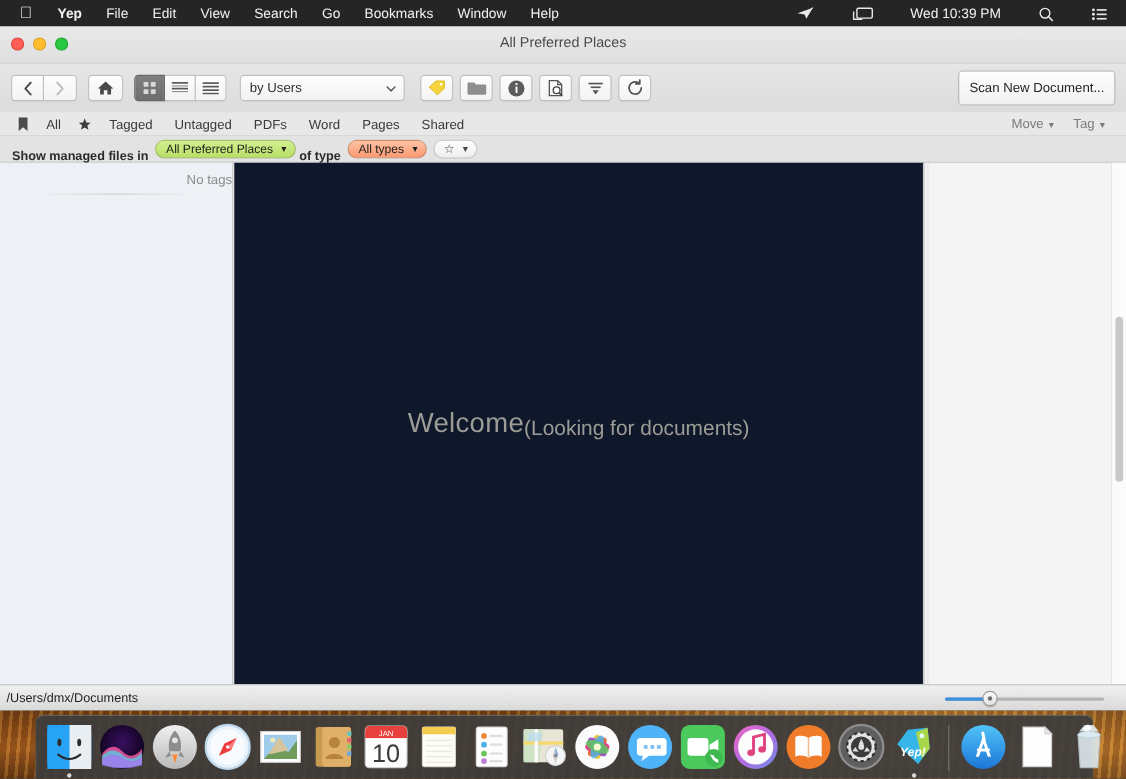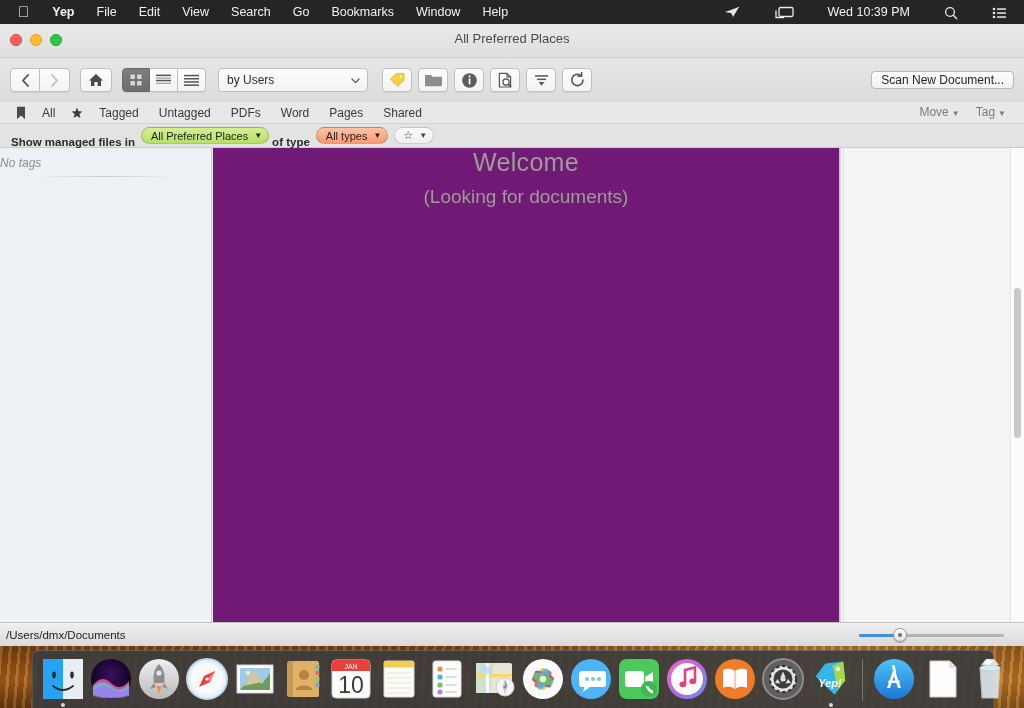--- a/index.html
+++ b/index.html
@@ -73,21 +73,21 @@
     position:relative; width:150px; height:24px; margin-right:14px;
     background:linear-gradient(#fdfdfd,#f2f2f2);
     border:1px solid #c0c0c0; border-radius:4px;
     font-size:12px; color:#2e2e2e; display:flex; align-items:center;
     padding-left:8px;
   }
   .popup .chev{position:absolute; right:7px; top:50%; transform:translateY(-50%); color:#555;}
   .tbico{width:30px; margin-right:6px;}
   .tb-space{flex:1;}
   .scanbtn{
-    height:18px; padding:0 9px; font-size:12px; color:#242424;
+    height:32px; padding:0 9px; font-size:12px; color:#242424;
     background:linear-gradient(#fdfdfd,#f1f1f1);
     border:1px solid #b9b9b9; border-radius:4px;
     display:flex; align-items:center;
   }
 
   
   .tabsrow{
     height:22px; background:#e8e8e8;
     border-bottom:1px solid #d2d2d2;
     display:flex; align-items:center; padding:0 10px;
@@ -130,37 +130,37 @@
   .sf-caret{font-size:7px;color:#777;margin:0 3px 0 1px;}
   .caretbar{width:1px;height:12px;background:#2b2b2b;margin-right:2px;}
 
   
   .wbody{position:relative; height:calc(622px - 34px - 44px - 22px - 24px - 24px);}
   .sidebar{
     position:absolute; left:0; top:0; bottom:0; width:212px;
     background:#edf1f5; border-right:1px solid #c8c8c8;
   }
   .notags{
-    text-align:left; font-size:12px; font-style:italic; color:#8c8c8c;
+    text-align:right; font-size:12px; color:#8c8c8c;
     padding-top:8px;
   }
   .notags-rule{
     height:1px; margin:6px 35px 0 35px;
     background:linear-gradient(to right, rgba(0,0,0,0), rgba(0,0,0,.16), rgba(0,0,0,0));
   }
   .tagfilter{
     position:absolute; left:8px; right:8px; bottom:10px; height:19px;
     background:#fafafa; border:1px solid #cfcfcf; border-radius:4px;
     display:flex; align-items:center; justify-content:center;
     font-size:11px; color:#a2a2a2; gap:4px;
   }
   .content{
     position:absolute; left:213px; right:184px; top:0; bottom:0;
-    background:#701a75; display:flex; flex-direction:column;
-    align-items:center; justify-content:flex-start;
+    background:#0f172a; display:flex; flex-direction:row;
+    align-items:center; justify-content:center;
     border-right:1px solid #c6c6c6;
   }
   .welcome{font-size:25px; color:#9c9c97; letter-spacing:.3px;}
   .welcome-sub{font-size:19px; color:#9c9c97; margin-top:9px;}
   .rightpanel{
     position:absolute; right:0; top:0; bottom:0; width:184px;
     background:#f2f2f2; border-left:1px solid #d9d9d9;
   }
   .rp-inner{position:absolute; left:2px; right:14px; top:1px; bottom:0; background:#f4f4f4; border-left:1px solid #e2e2e2;}
   .vscroll{

